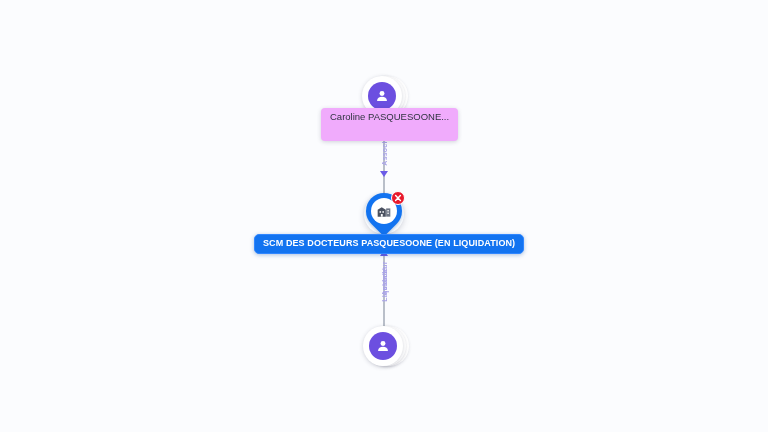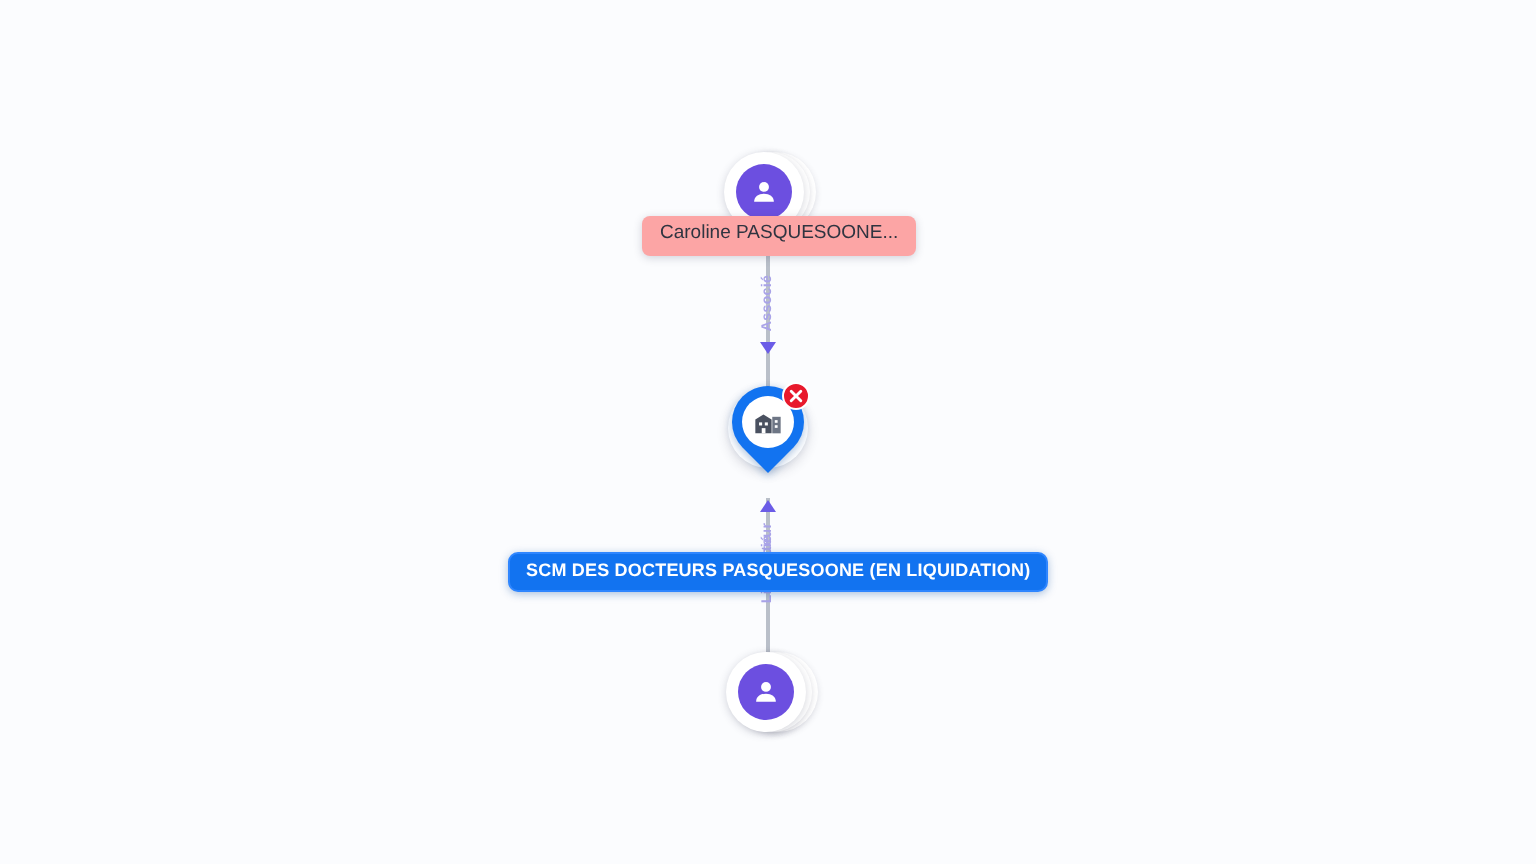--- a/index.html
+++ b/index.html
@@ -89,40 +89,39 @@
     background: #6c4fe0;
     display: flex;
     align-items: center;
     justify-content: center;
   }
   .avatar-disc svg { display: block; }
 
   
   .pill {
     position: absolute;
-    background: #fca5a5;
+    background: #f0abfc;
     border-radius: 4px;
     box-shadow: 0 1px 4px rgba(60,64,90,.22);
     font-size: 9.5px;
     color: #2f3440;
-    padding: 4px 9px 6px 9px;
+    padding: 4px 9px 19px 9px;
     white-space: nowrap;
     line-height: 1;
   }
   .pill.company {
     background: #1273f0;
     color: #ffffff;
     font-weight: 700;
     font-size: 9px;
     letter-spacing: .1px;
     border: 1px solid #2f86ff;
     border-radius: 5px;
     padding: 4px 8px 5px 8px;
     box-shadow: 0 1px 4px rgba(18,80,160,.35);
-    margin-top: 42px;
   }
 
   
   .pin-node {
     position: absolute;
     width: 48px;
     height: 54px;
   }
   .pin-halo {
     position: absolute;

